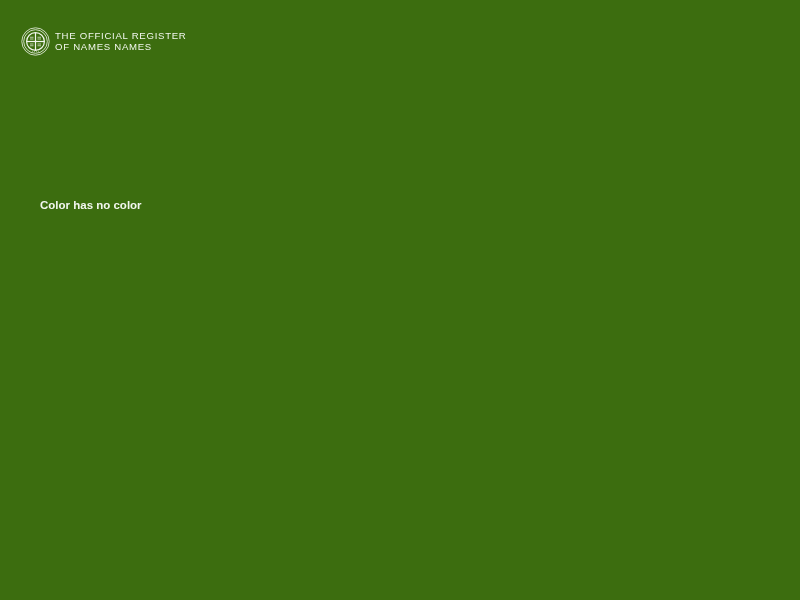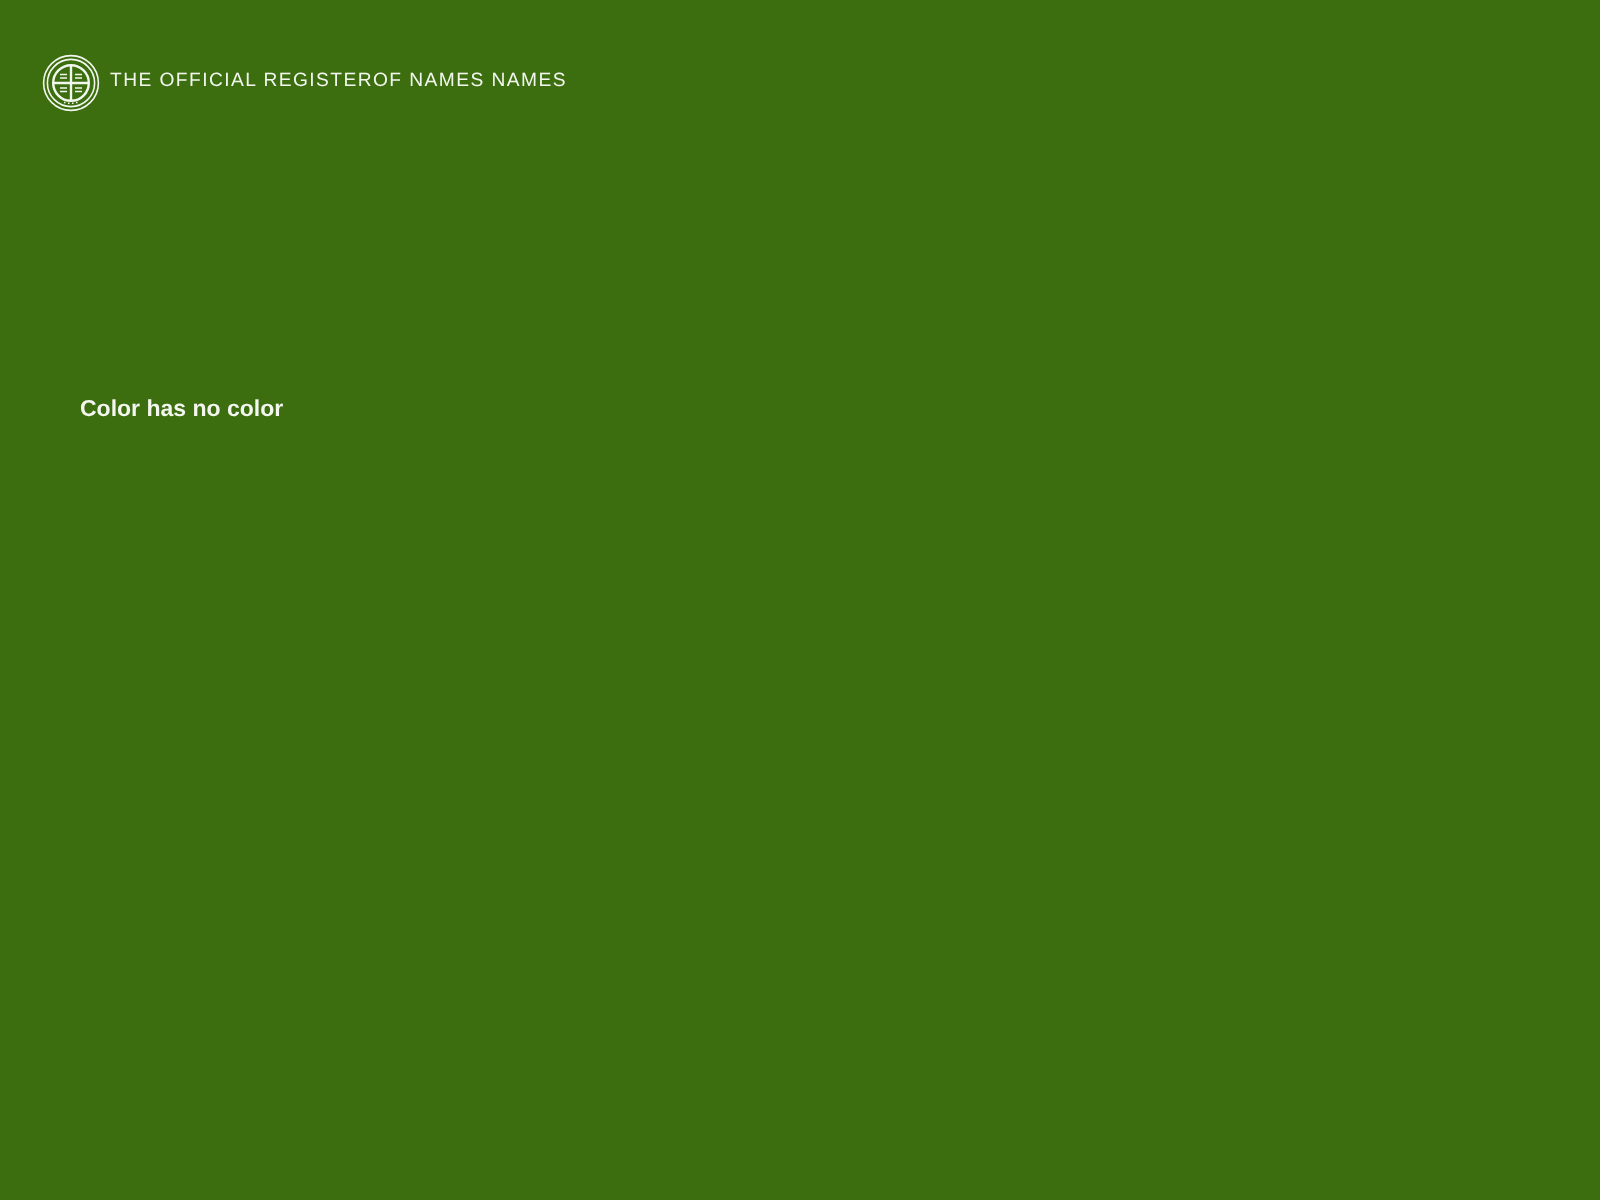--- a/index.html
+++ b/index.html
@@ -30,21 +30,21 @@
     gap: 5px;
   }
   #seal {
     width: 29px;
     height: 29px;
     flex: 0 0 29px;
     display: block;
   }
   #brand-text {
     display: flex;
-    flex-direction: row;
+    flex-direction: column;
     justify-content: center;
     padding-bottom: 1px;
   }
   .brand-line {
     font-size: 9.6px;
     line-height: 11.2px;
     letter-spacing: 0.72px;
     color: #F2F7EE;
     white-space: nowrap;
   }

